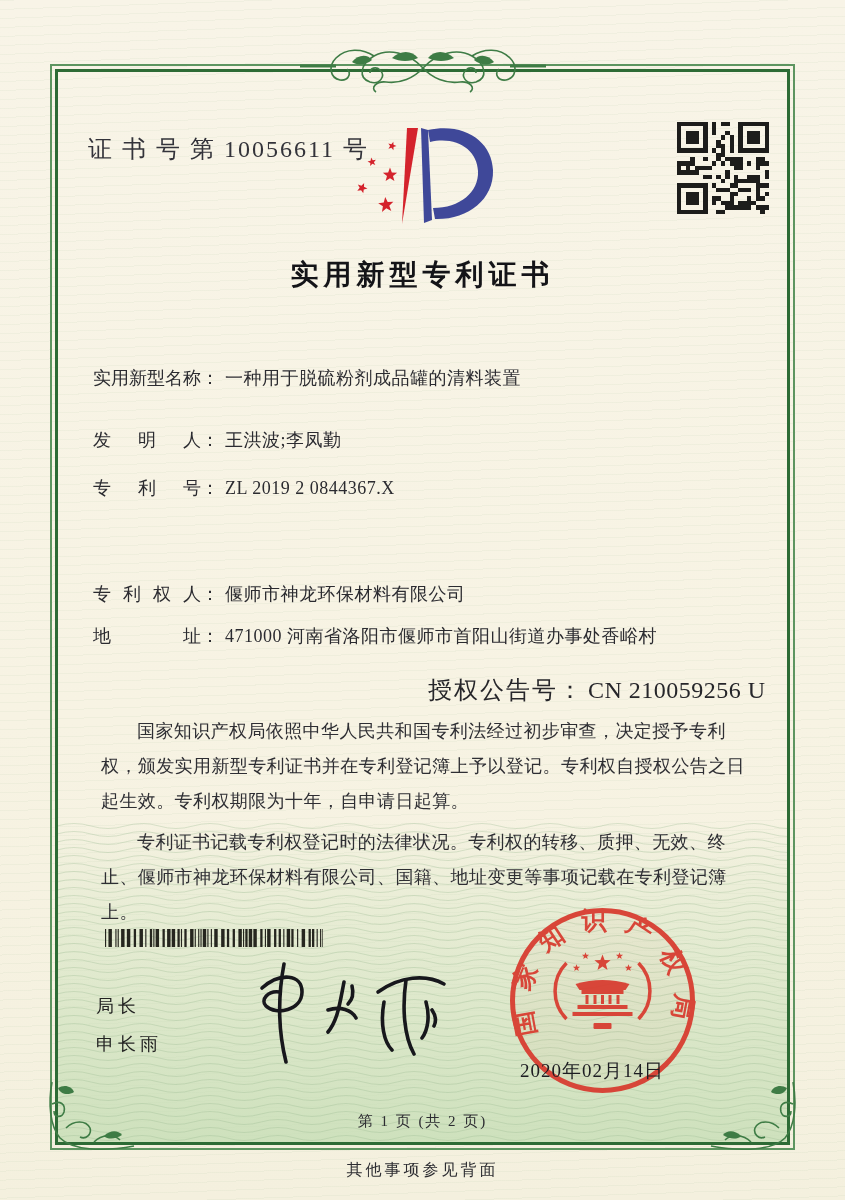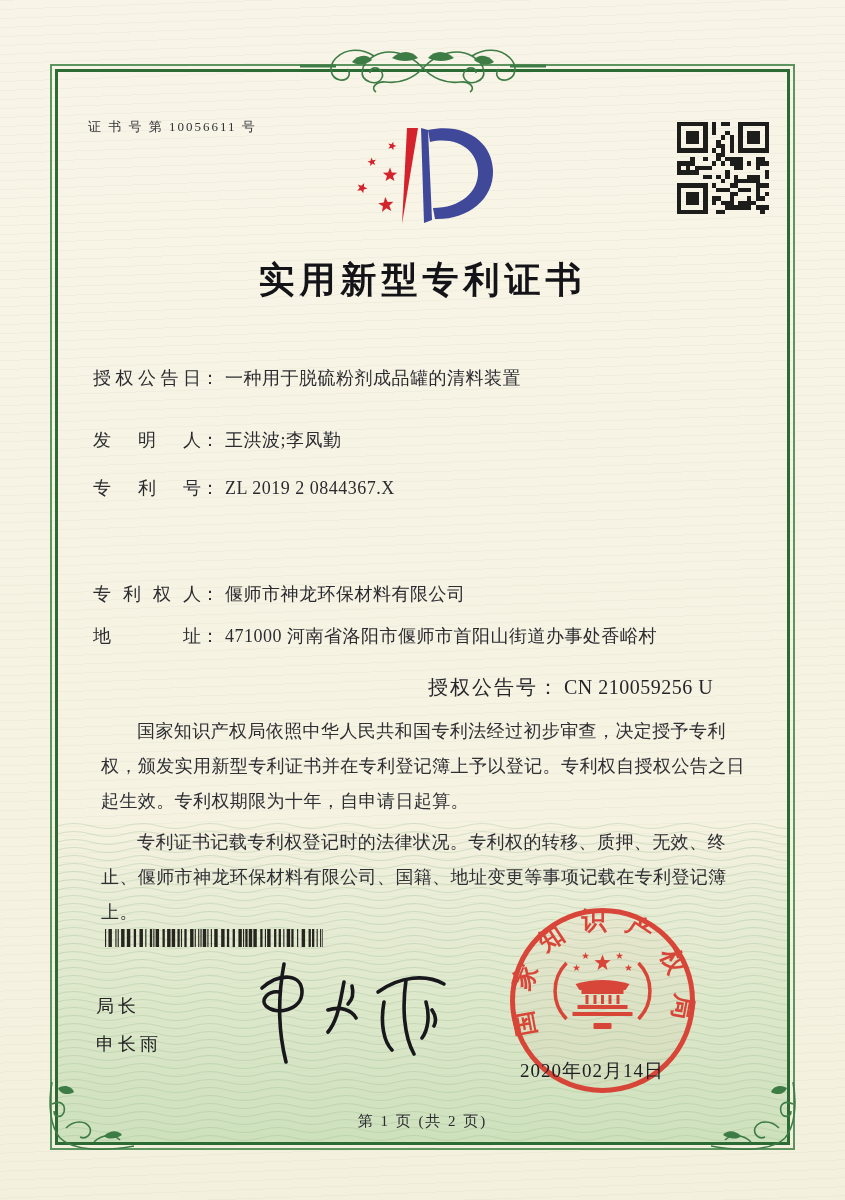--- a/index.html
+++ b/index.html
@@ -25,32 +25,32 @@
     border:3px solid #2d6b35;
   }
   
   .guilloche{
     position:absolute; left:57px; top:820px; width:731px; height:324px; z-index:1;
     background:linear-gradient(180deg, rgba(204,226,188,0) 0%, rgba(204,226,188,0.35) 30%, rgba(196,221,180,0.8) 100%);
     overflow:hidden;
   }
   .guilloche svg{ position:absolute; left:0; top:0; }
 
-  .cert-no{ position:absolute; left:88px; top:118px; z-index:3; font-size:13px; letter-spacing:2px; color:#33333a; }
+  .cert-no{ position:absolute; left:88px; top:133px; z-index:3; font-size:24px; letter-spacing:2px; color:#33333a; }
   .logo{ position:absolute; left:335px; top:118px; z-index:3; }
   .qr{ position:absolute; left:677px; top:122px; z-index:3; }
   .title{
     position:absolute; left:0; width:100%; top:256px; z-index:3;
-    text-align:center; font-size:36px; font-weight:bold; letter-spacing:5px; color:#141418;
+    text-align:center; font-size:28px; font-weight:bold; letter-spacing:5px; color:#141418;
   }
   .field-row{ position:absolute; left:93px; z-index:3; font-size:18px; white-space:nowrap; color:#2b2b30; }
   .flabel{ display:inline-block; width:108px; text-align:justify; text-align-last:justify; vertical-align:bottom; }
   .fcolon{ display:inline-block; margin-right:6px; }
   .fvalue{ letter-spacing:0.5px; }
-  .grant2{ position:absolute; left:428px; top:674px; z-index:3; font-size:20px; white-space:nowrap; }
+  .grant2{ position:absolute; left:428px; top:674px; z-index:3; font-size:24px; white-space:nowrap; }
   .grant2 .glabel{ letter-spacing:2px; }
 
   .paragraphs{ position:absolute; left:95px; top:708px; width:664px; z-index:3; }
   .paragraphs p{ margin:6px; font-size:18px; line-height:35px; text-indent:2em; color:#2e2e33; letter-spacing:0.4px; }
 
   .barcode{ position:absolute; left:105px; top:929px; z-index:3; }
 
   .signer{ position:absolute; left:96px; top:994px; z-index:3; font-size:18px; color:#222; }
   .signer div{ margin-bottom:14px; letter-spacing:4px; }
   .signature{ position:absolute; left:228px; top:958px; z-index:3; }
@@ -347,21 +347,21 @@
       <rect x="5" y="20" width="1" height="1" fill="#1d1d1b"></rect>
       <rect x="6" y="20" width="1" height="1" fill="#1d1d1b"></rect>
       <rect x="9" y="20" width="1" height="1" fill="#1d1d1b"></rect>
       <rect x="10" y="20" width="1" height="1" fill="#1d1d1b"></rect>
       <rect x="19" y="20" width="1" height="1" fill="#1d1d1b"></rect>
     </svg>
 
   <div class="title">实用新型专利证书</div>
 
   <div class="field-row" style="top:366px">
-    <span class="flabel">授权公告日</span><span class="fcolon">：</span><span class="fvalue">一种用于脱硫粉剂成品罐的清料装置</span>
+    <span class="flabel">实用新型名称</span><span class="fcolon">：</span><span class="fvalue">一种用于脱硫粉剂成品罐的清料装置</span>
   </div>
   <div class="field-row" style="top:428px">
     <span class="flabel">发明人</span><span class="fcolon">：</span><span class="fvalue">王洪波;李凤勤</span>
   </div>
   <div class="field-row" style="top:476px">
     <span class="flabel">专利号</span><span class="fcolon">：</span><span class="fvalue">ZL 2019 2 0844367.X</span>
   </div>
   <div class="field-row" style="top:582px">
     <span class="flabel">专利权人</span><span class="fcolon">：</span><span class="fvalue">偃师市神龙环保材料有限公司</span>
   </div>
@@ -478,20 +478,21 @@
           <rect x="-30" y="15" width="60" height="4"></rect>
           <rect x="-9" y="26" width="18" height="6" rx="1"></rect>
         </g>
       </g>
     </g>
   </svg>
 
   <div class="seal-date">2020年02月14日</div>
 
   <div class="page-info">第 1 页 (共 2 页)</div>
+  <div class="back-note">其他事项参见背面</div>
 
   <svg class="ornament-top" width="254" height="52" viewBox="0 0 254 52">
     <defs>
       <g id="orn-half" stroke="#3e7c45" fill="none" stroke-width="1.6">
         <path d="M127,26 C112,10 92,6 78,14 C64,22 62,36 74,40 C84,43 90,34 84,28 C80,24 74,26 74,31"></path>
         <path d="M78,14 C66,6 50,6 40,16 C32,24 34,36 44,38 C52,39 56,32 51,27"></path>
         <path d="M127,26 C118,36 104,42 90,40 C80,39 74,46 80,50"></path>
         <path d="M96,16 C104,8 116,8 122,16 C114,20 104,20 96,16 Z" fill="#3e7c45" stroke="none"></path>
         <path d="M56,20 C62,12 72,12 76,18 C70,23 61,24 56,20 Z" fill="#3e7c45" stroke="none"></path>
         <path d="M4,24 L40,24" stroke-width="3"></path>

